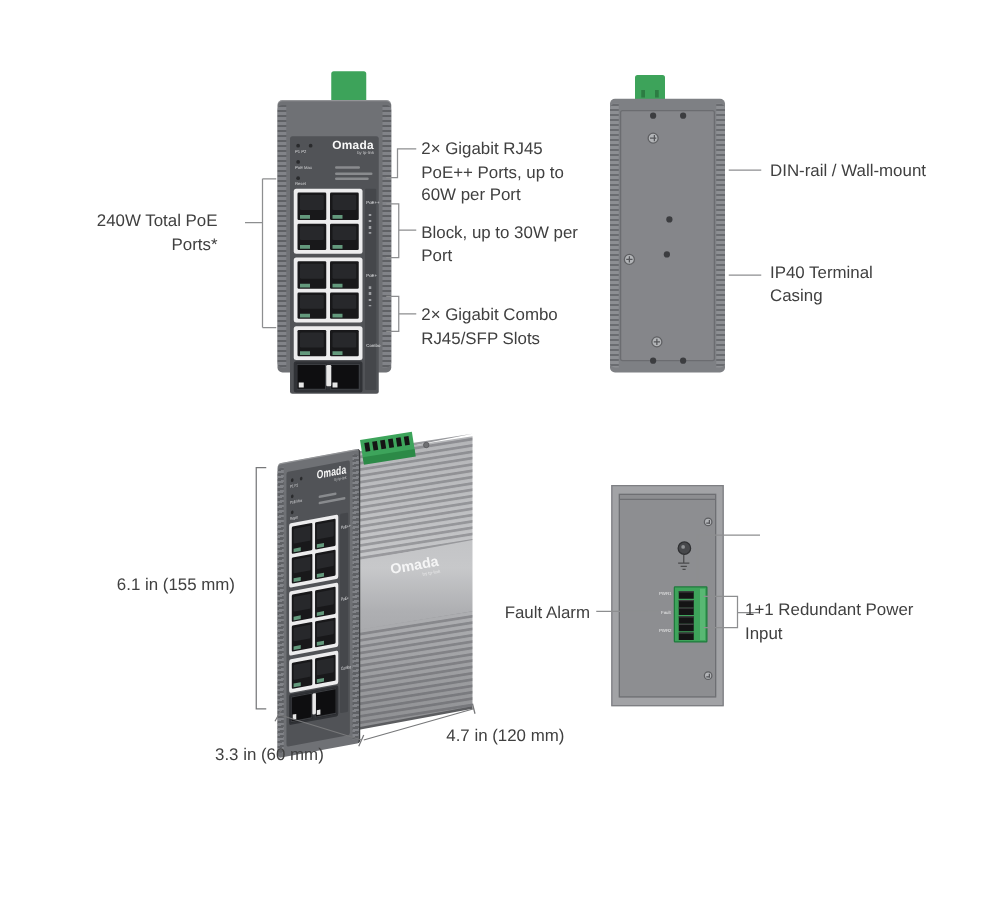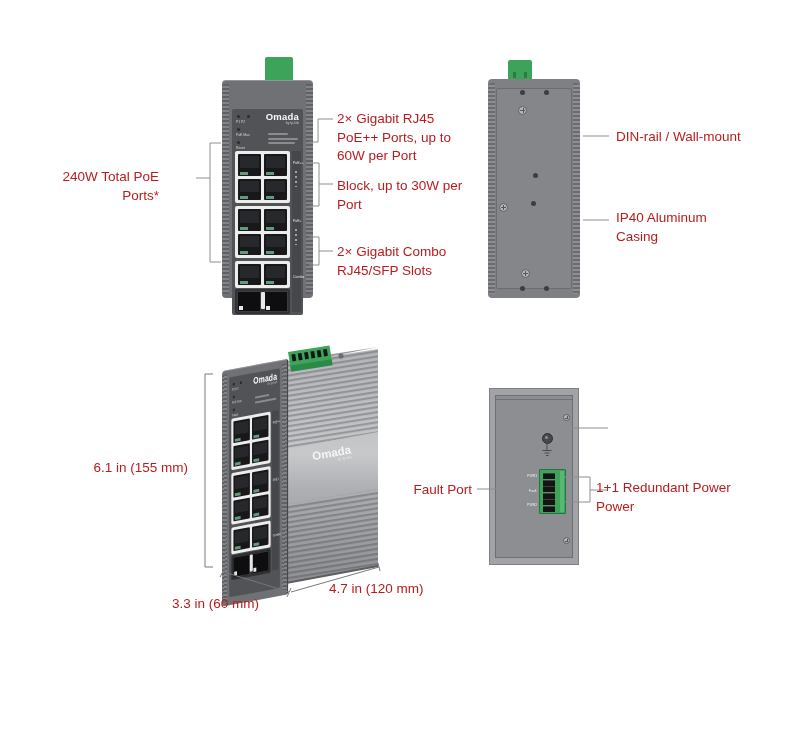--- a/index.html
+++ b/index.html
@@ -2,21 +2,21 @@
 <html><head>
 <meta charset="utf-8">
 <style>
   html,body{margin:0;padding:0;background:#fff;}
   .canvas{position:relative;width:800px;height:731px;background:#ffffff;overflow:hidden;
           font-family:"Liberation Sans",sans-serif;}
   svg.layer{position:absolute;left:0;top:0;pointer-events:none;}
   #underlay{z-index:1;}
   #overlay{z-index:4;}
   .dev{position:absolute;z-index:2;}
-  .lbl{position:absolute;z-index:5;font-size:13.5px;line-height:18.5px;color:#b91c1c;}
+  .lbl{position:absolute;z-index:5;font-size:13.5px;line-height:18.5px;color:#404040;}
   .lbl.right{text-align:right;}
   .footnote{position:absolute;z-index:5;font-size:10px;color:#595a5c;}
 
   
   .front-device{left:222px;top:57px;width:91px;height:241px;}
   .clip{position:absolute;left:43px;top:0;width:28px;height:26px;background:#3da35a;
         border-radius:2px 2px 0 0;border-bottom:2px solid #2f8648;}
   .dev-body{position:absolute;left:0;top:23px;width:91px;height:218px;background:#6f7175;
             border-radius:4px;box-shadow:inset 0 1px 0 rgba(255,255,255,.25);}
   .dev-body::before,.dev-body::after{content:"";position:absolute;top:4px;bottom:4px;width:7px;
@@ -304,53 +304,53 @@
       <path d="M477,489 H527"></path>
     </g>
     <g stroke="#77787a" stroke-width="1" fill="none">
       <path d="M213,374 H205 V567 H213"></path>
       <path d="M224,572 L289,592 M225,568 L220,577 M291,588 L287,597"></path>
       <path d="M291,592 L379,567 M380,571 L378,563"></path>
     </g>
     <path d="M547,444 V450 M542.5,450.5 H551.5 M544.5,453 H549.5 M546,455.5 H548.5" stroke="#4a4a4c" stroke-width="1" fill="none"></path>
   </svg>
 
-  <div class="lbl right" style="right:641px;top:168px">
+  <div class="lbl right" style="right:626px;top:168px">
     <div>240W Total PoE</div>
     <div>Ports*</div>
   </div>
   <div class="lbl" style="left:337px;top:110px">
     <div>2× Gigabit RJ45</div>
     <div>PoE++ Ports, up to</div>
     <div>60W per Port</div>
   </div>
   <div class="lbl" style="left:337px;top:177px">
     <div>Block, up to 30W per</div>
     <div>Port</div>
   </div>
   <div class="lbl" style="left:337px;top:243px">
     <div>2× Gigabit Combo</div>
     <div>RJ45/SFP Slots</div>
   </div>
   <div class="lbl" style="left:616px;top:128px">
     <div>DIN-rail / Wall-mount</div>
   </div>
   <div class="lbl" style="left:616px;top:209px">
-    <div>IP40 Aluminum</div>
+    <div>IP40 Terminal</div>
     <div>Casing</div>
   </div>
   <div class="lbl right" style="right:612px;top:459px">
     <div>6.1 in (155 mm)</div>
   </div>
   <div class="lbl" style="left:172px;top:595px">
     <div>3.3 in (60 mm)</div>
   </div>
-  <div class="lbl" style="left:329px;top:580px">
+  <div class="lbl" style="left:357px;top:580px">
     <div>4.7 in (120 mm)</div>
   </div>
   <div class="lbl right" style="right:328px;top:481px">
-    <div>Fault Port</div>
+    <div>Fault Alarm</div>
   </div>
   <div class="lbl" style="left:596px;top:479px">
     <div>1+1 Redundant Power</div>
-    <div>Power</div>
+    <div>Input</div>
   </div>
 </div>
 
 </body></html>

